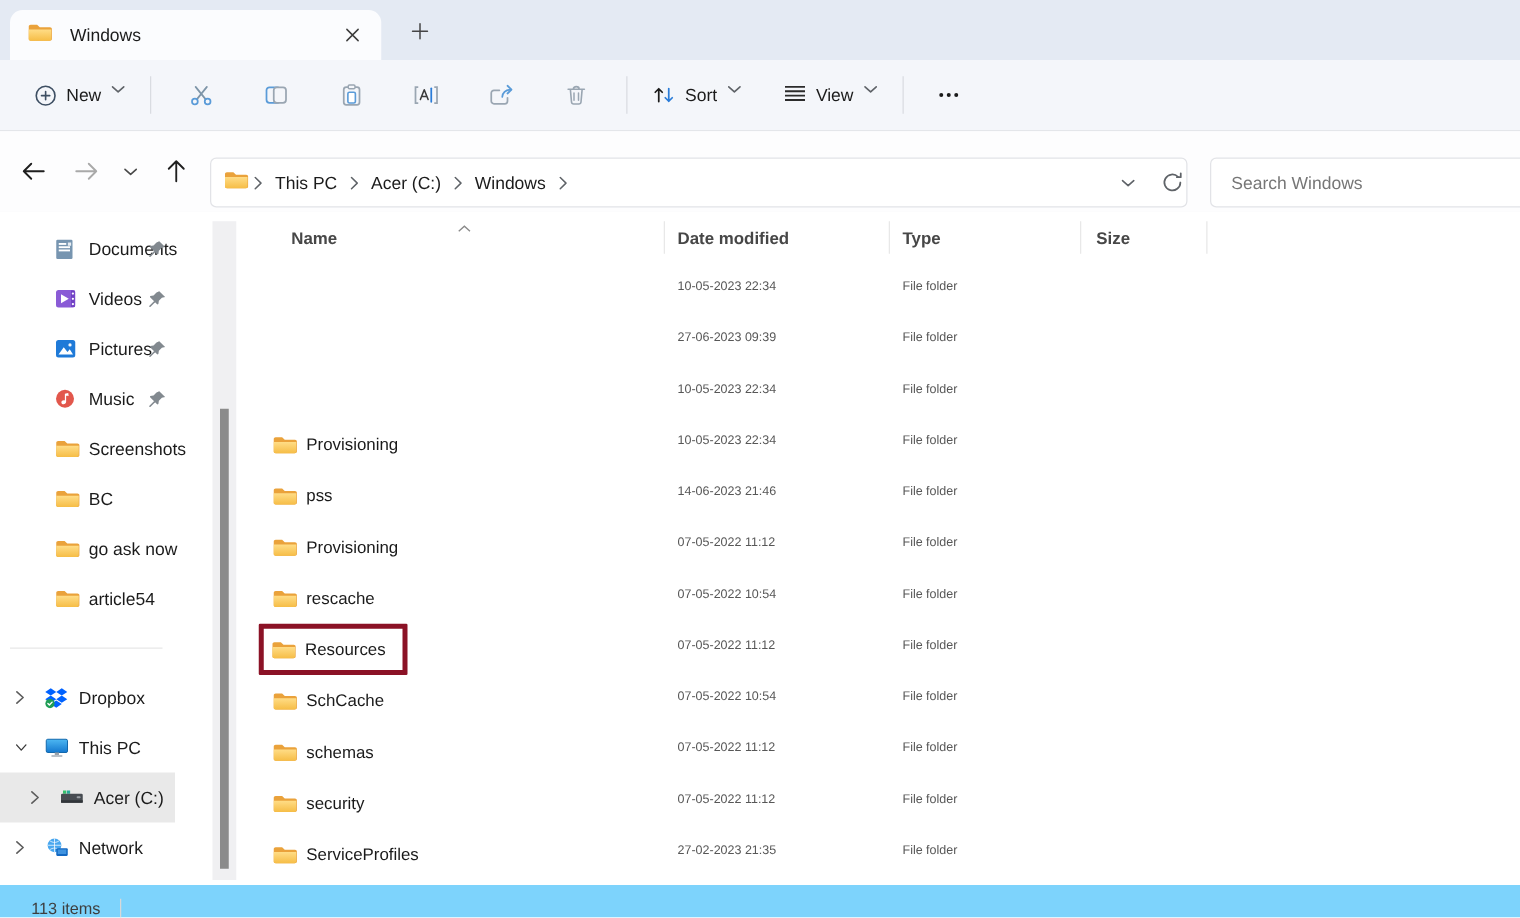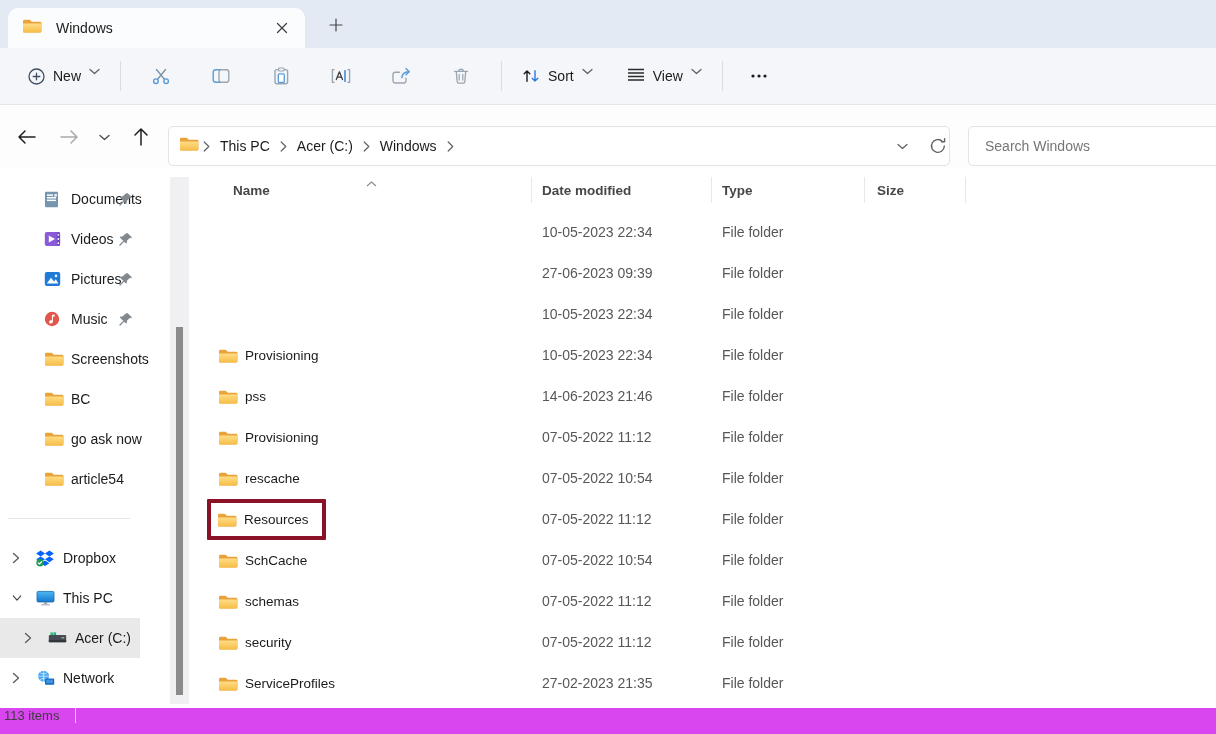--- a/index.html
+++ b/index.html
@@ -52,24 +52,24 @@
   .flh{position:absolute;left:0;top:0;right:0;height:43px;font-weight:bold;}
   .flh .h-label{position:absolute;top:14px;font-size:13.5px;color:#474747;}
   .flh .h-caret{position:absolute;left:170px;top:4px;}
   .col-div{position:absolute;top:8px;height:26px;width:1px;background:#e8e8e8;}
   .rows{position:absolute;left:0;top:43px;right:0;}
   .frow{position:relative;height:41px;}
   .name-wrap{position:absolute;left:14px;top:0;height:41px;display:flex;align-items:center;gap:7px;padding:0 8px;box-sizing:border-box;}
   .name-wrap.annotated{left:11px;border:4px solid #8b1226;border-radius:1px;padding:0 13px 0 6px;}
   .f-icon{width:20px;height:16px;display:flex;align-items:center;flex:none;}
   .f-name{font-size:13.5px;color:#1a1a1a;white-space:nowrap;}
-  .f-date,.f-type,.f-size{position:absolute;top:12px;font-size:14px;color:#575757;white-space:nowrap;}
+  .f-date,.f-type,.f-size{position:absolute;top:12px;font-size:10px;color:#575757;white-space:nowrap;}
   .f-date{left:346px;}.f-type{left:526px;}.f-size{left:681px;}
   
-  .statusbar{position:absolute;left:0;bottom:0;right:0;height:26px;background:#d946ef;display:flex;align-items:flex-start;padding-left:4px;box-sizing:border-box;}
+  .statusbar{position:absolute;left:0;bottom:0;right:0;height:26px;background:#7dd3fc;display:flex;align-items:flex-end;padding-left:25px;box-sizing:border-box;}
   .status-text{font-size:13px;color:#3d3d3d;}
   .status-div{width:1px;height:15px;background:#d8d8d8;margin-left:16px;}
 </style>
 </head>
 <body>
 
 <svg width="0" height="0" style="position:absolute">
   <defs>
     <linearGradient id="foldg" x1="0" y1="0" x2="0" y2="1">
       <stop offset="0" stop-color="#ffdd87"></stop>

